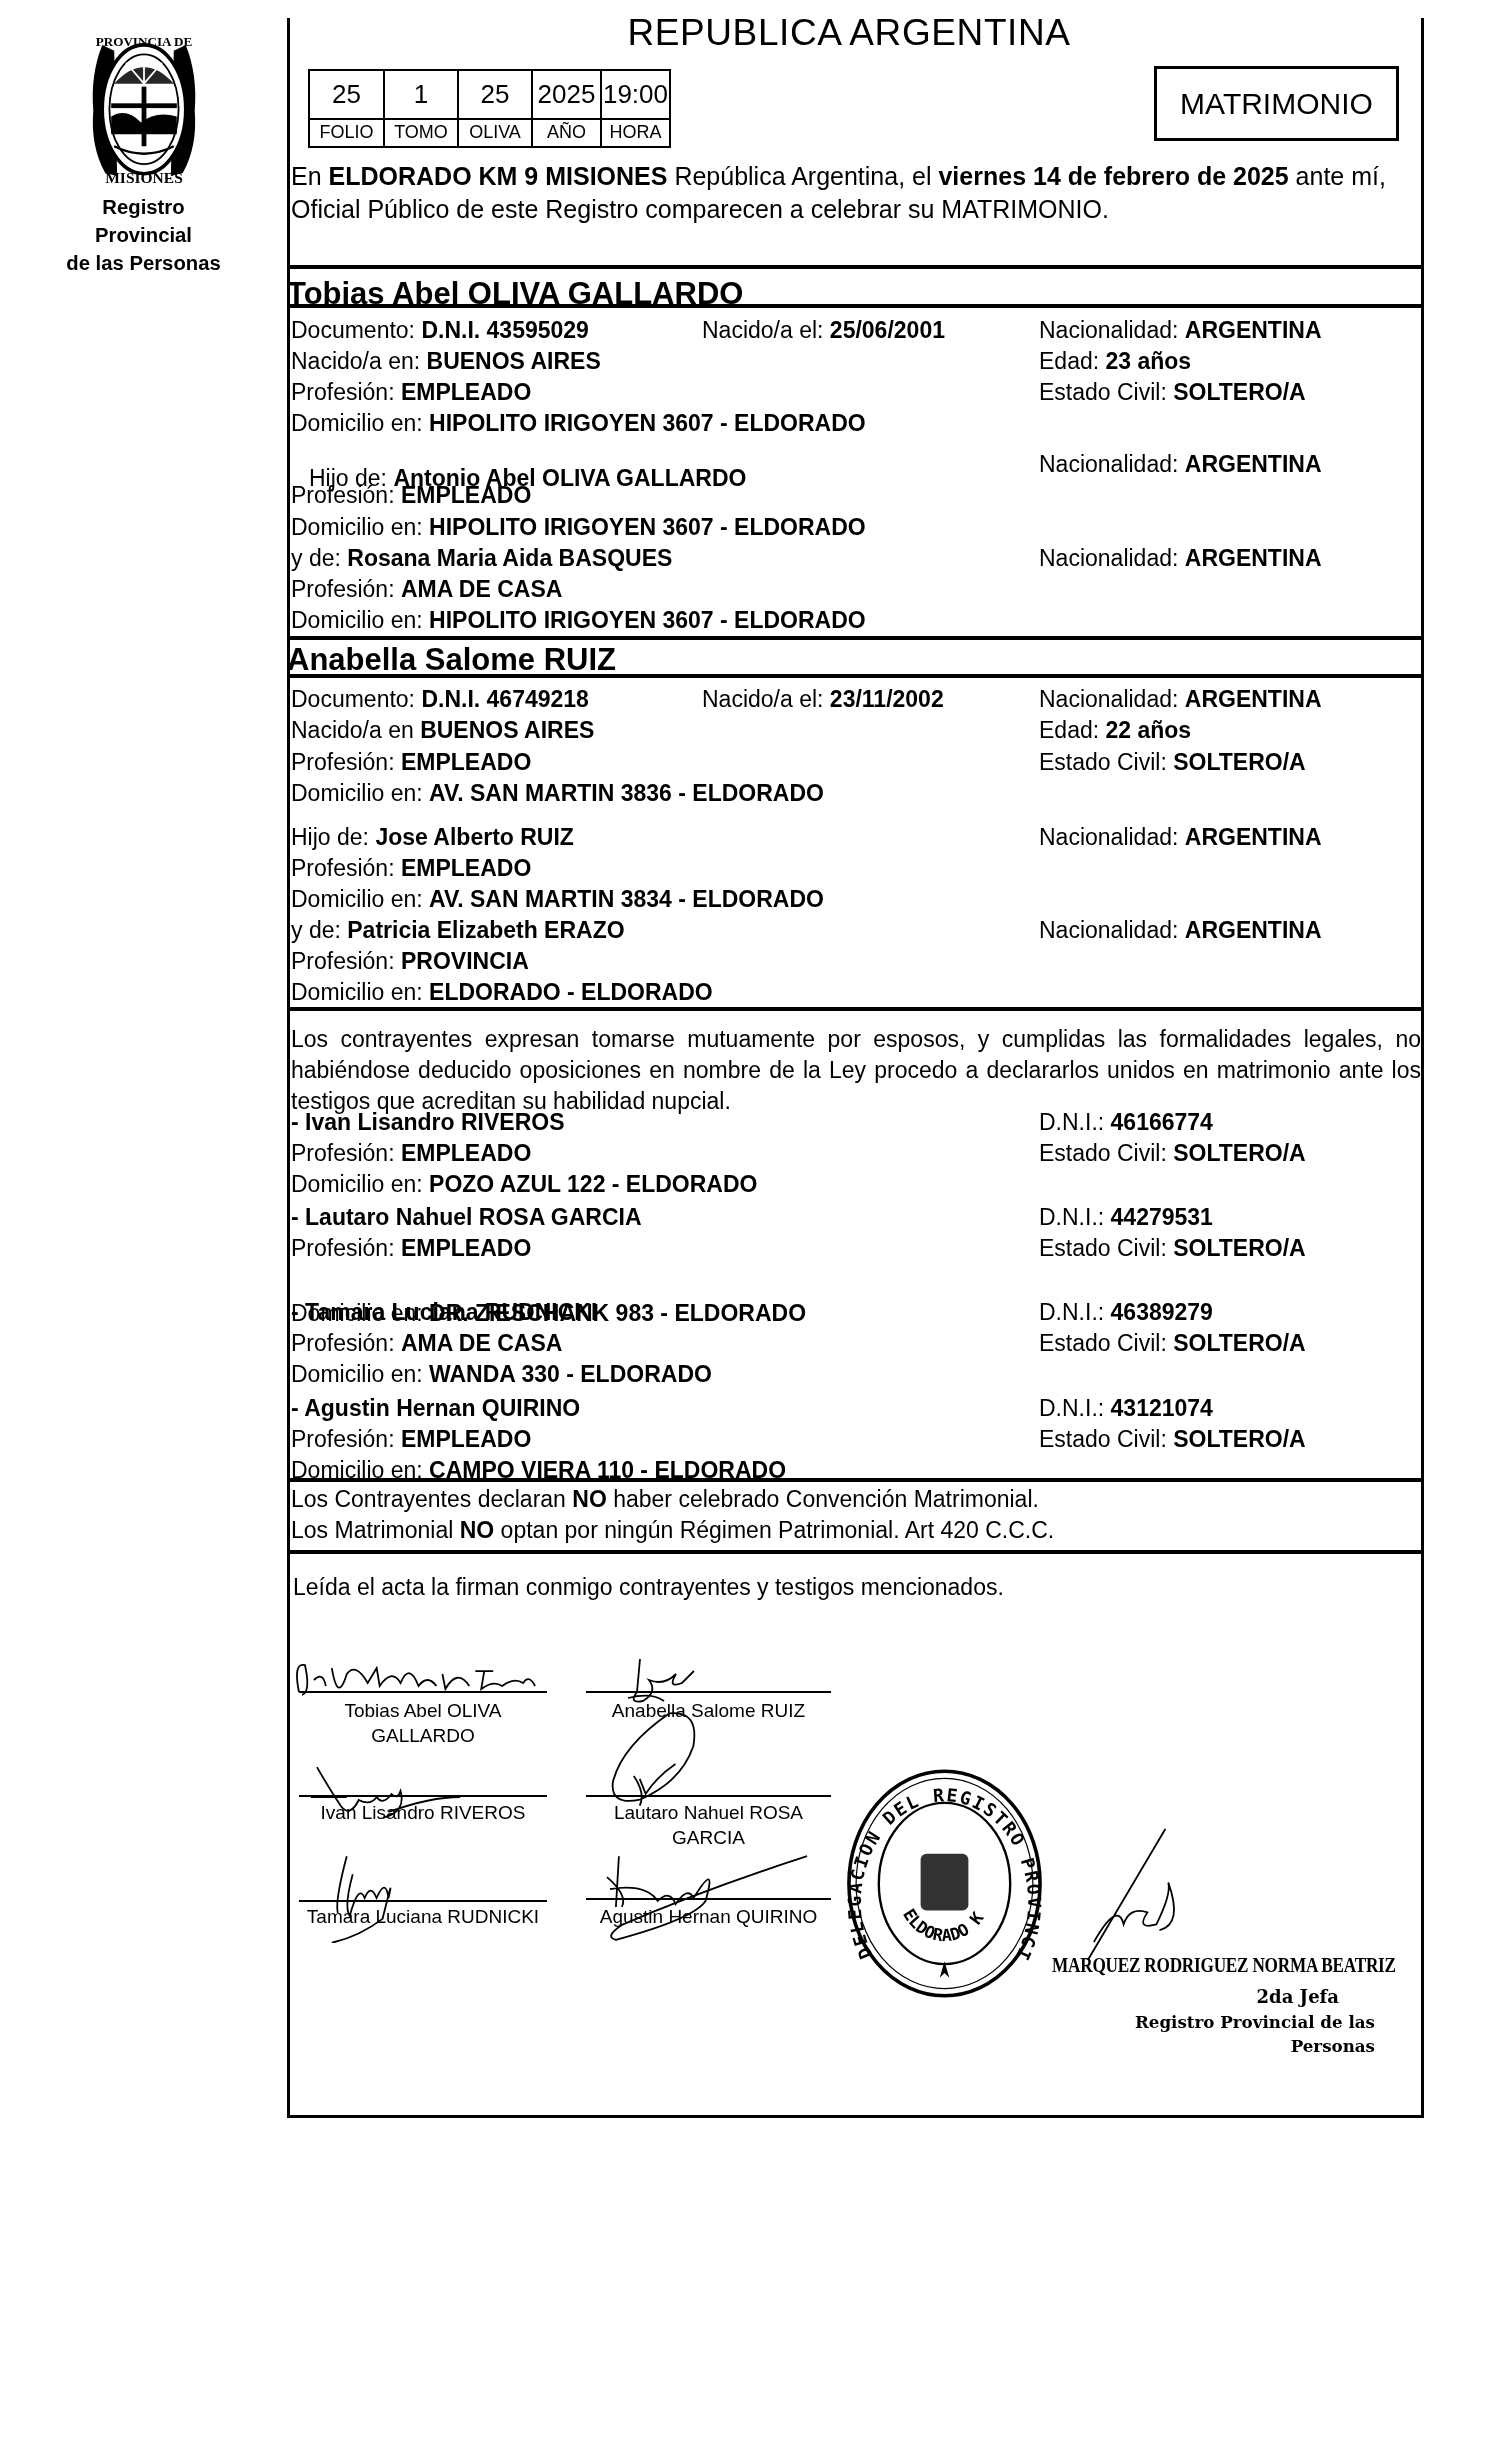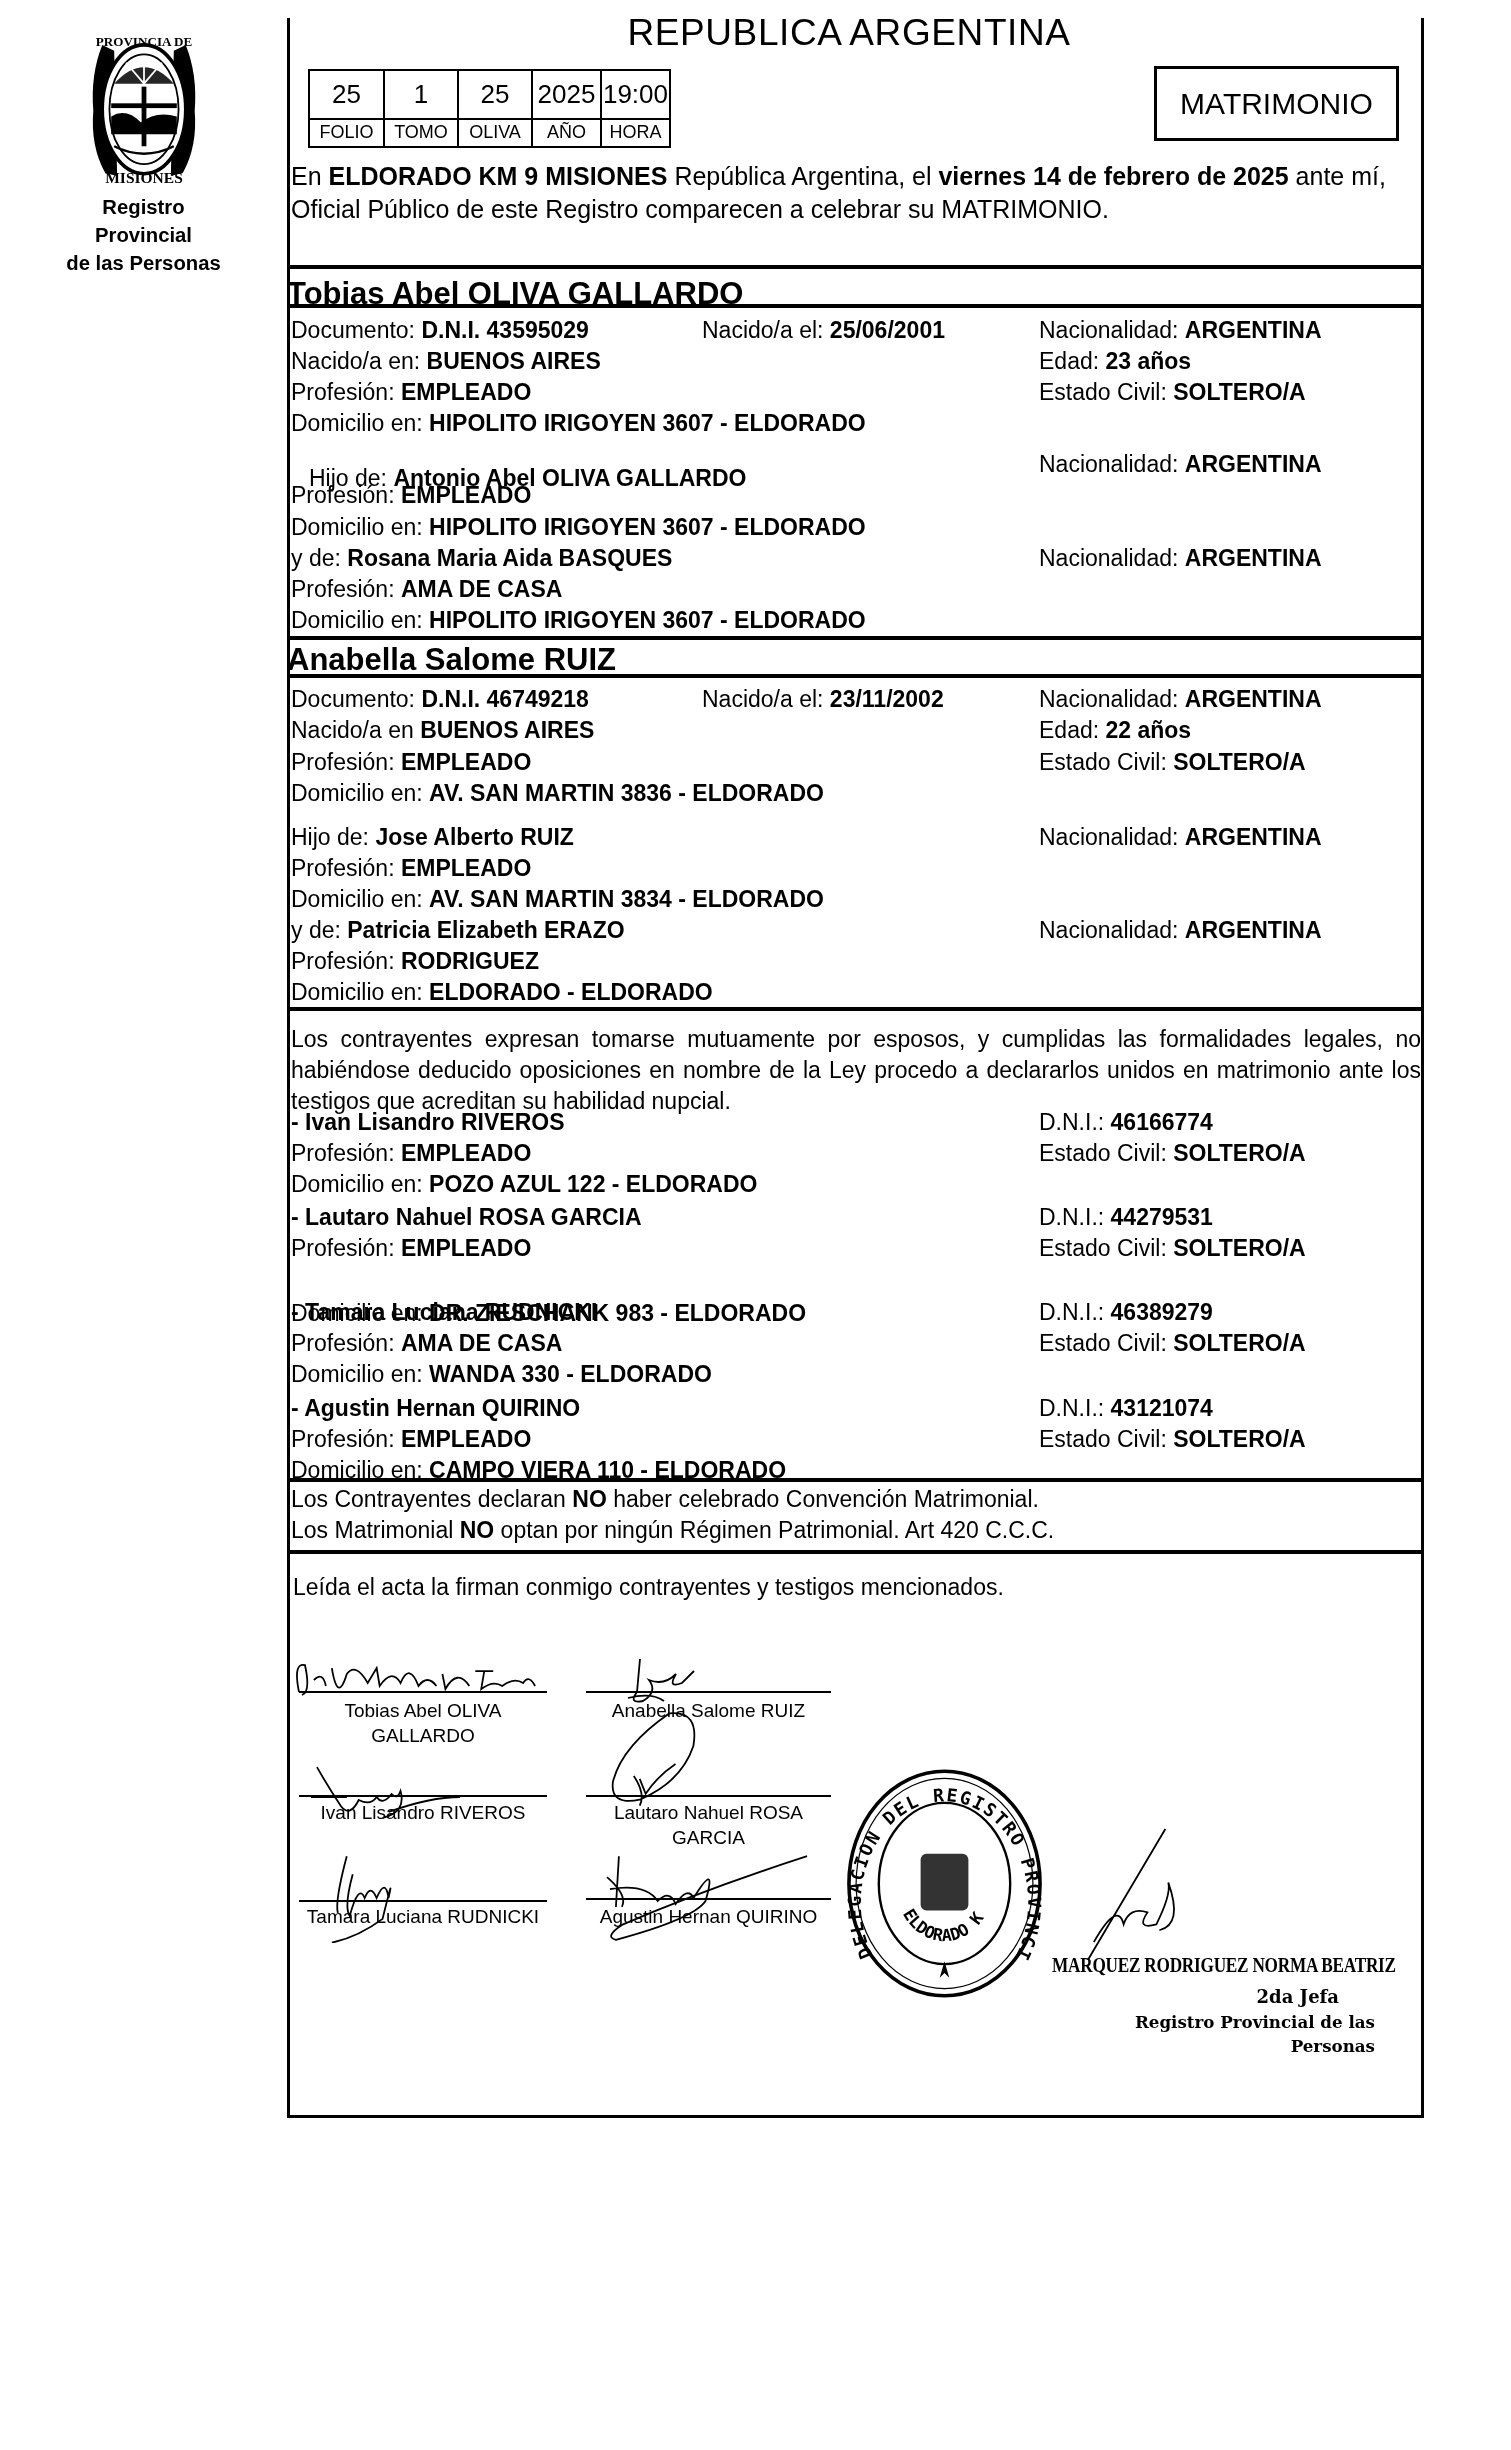--- a/index.html
+++ b/index.html
@@ -157,21 +157,21 @@
 
   <div class="row" style="top:780px;"><span>Domicilio en: </span><b>AV. SAN MARTIN 3836 - ELDORADO</b></div>
 
   <div class="row" style="top:824px;"><span>Hijo de: </span><b>Jose Alberto RUIZ</b></div>
   <div class="col3" style="top:824px;"><span>Nacionalidad: </span><b>ARGENTINA</b></div>
   <div class="row" style="top:855px;"><span>Profesión: </span><b>EMPLEADO</b></div>
   <div class="row" style="top:886px;"><span>Domicilio en: </span><b>AV. SAN MARTIN 3834 - ELDORADO</b></div>
 
   <div class="row" style="top:917px;"><span>y de: </span><b>Patricia Elizabeth ERAZO</b></div>
   <div class="col3" style="top:917px;"><span>Nacionalidad: </span><b>ARGENTINA</b></div>
-  <div class="row" style="top:948px;"><span>Profesión: </span><b>RODRIGUEZ</b></div>
+  <div class="row" style="top:948px;"><span>Profesión: </span><b>PROVINCIA</b></div>
   <div class="row" style="top:979px;"><span>Domicilio en: </span><b>ELDORADO - ELDORADO</b></div>
 </div>
 
 <div class="hline" style="top:1007px;"></div>
 <div id="declaration" class="abs">Los contrayentes expresan tomarse mutuamente por esposos, y cumplidas las formalidades legales, no habiéndose deducido oposiciones en nombre de la Ley procedo a declararlos unidos en matrimonio ante los testigos que acreditan su habilidad nupcial.</div>
 
 <div id="witnesses">
     <div class="row" style="top: 1109px;"><b>- Ivan Lisandro RIVEROS</b></div>
     <div class="col3" style="top: 1109px;"><span>D.N.I.: </span><b>46166774</b></div>
     <div class="row" style="top: 1140px;"><span>Profesión: </span><b>EMPLEADO</b></div>

